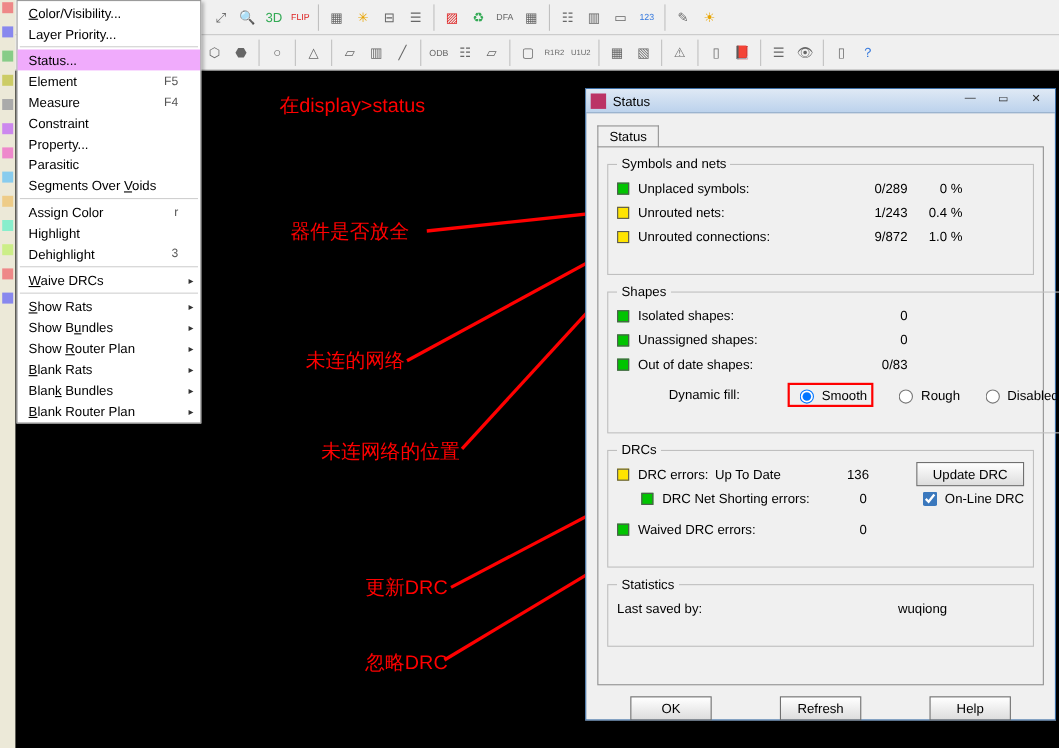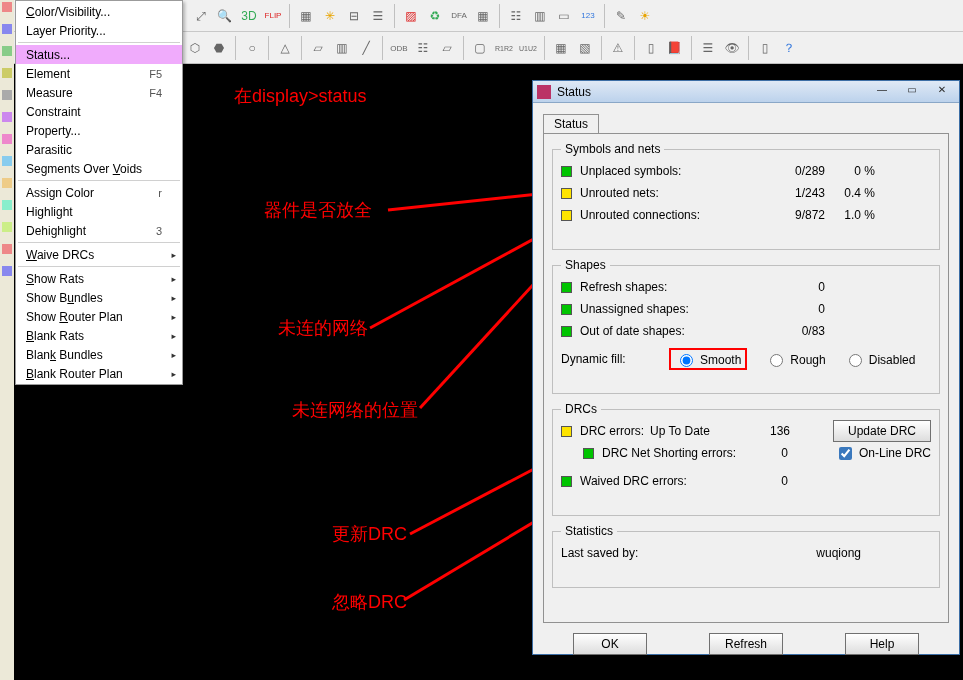--- a/index.html
+++ b/index.html
@@ -210,21 +210,21 @@
       <span><u>B</u>lank Rats</span>
     </div>
   <div class="mi sub">
       <span>Blan<u>k</u> Bundles</span>
     </div>
   <div class="mi sub">
       <span><u>B</u>lank Router Plan</span>
     </div>
 </div>
 
-<div class="anno" style="top:84px; left:234px;text-align:right;">在display&gt;status</div>
+<div class="anno" style="top:84px; left:254px;text-align:right;">在display&gt;status</div>
 <div class="anno" style="top:198px; left:264px;">器件是否放全</div>
 <div class="anno" style="top:316px; left:278px;">未连的网络</div>
 <div class="anno" style="top:398px; left:292px;">未连网络的位置</div>
 <div class="anno" style="top:522px; left:332px;">更新DRC</div>
 <div class="anno" style="top:590px; left:332px;">忽略DRC</div>
 <div class="anno" style="top:190px; left:744px;">小北PCb设计</div>
 <div class="anno" style="top:262px; left:756px;">孤铜</div>
 <div class="anno" style="top:328px; left:838px;">未连接的铜</div>
 <div class="anno" style="top:516px; left:844px; line-height:22px;">一定要选这<br>项，不然更新<br>不了铜片</div>
 
@@ -275,35 +275,35 @@
           <span class="label">Unrouted connections:</span>
           <span class="v1">9/872</span>
           <span class="v2">1.0 %</span>
         </div>
       </fieldset>
 
       <fieldset>
         <legend>Shapes</legend>
         <div class="row">
           <span class="led green"></span>
-          <span class="label">Refresh shapes:</span>
+          <span class="label">Isolated shapes:</span>
           <span class="v1">0</span>
         </div>
         <div class="row">
           <span class="led green"></span>
           <span class="label">Unassigned shapes:</span>
           <span class="v1">0</span>
         </div>
         <div class="row">
           <span class="led green"></span>
           <span class="label">Out of date shapes:</span>
           <span class="v1">0/83</span>
         </div>
         <div class="radio-group">
-          <span style="width:90px;">Dynamic fill:</span>
+          <span style="width:90px;margin-left:47px;">Dynamic fill:</span>
           <label class="red-box">
               <input type="radio" checked="" style="">
               <span>Smooth</span>
             </label>
           <label>
               <input type="radio" style="">
               <span>Rough</span>
             </label>
           <label>
               <input type="radio" style="">

